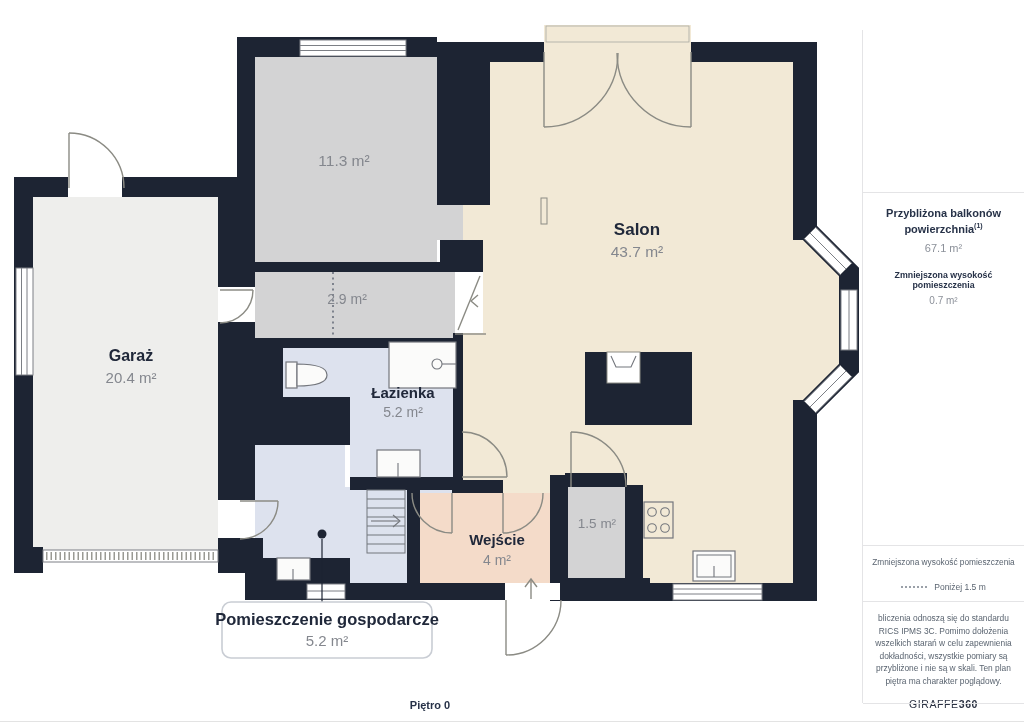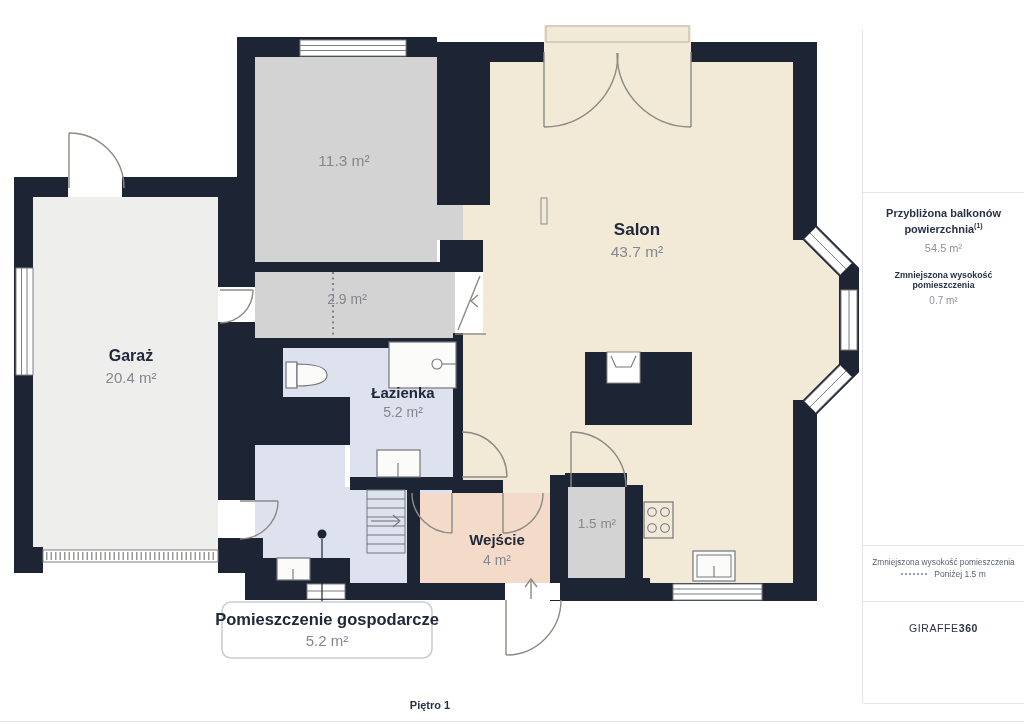--- a/index.html
+++ b/index.html
@@ -30,21 +30,21 @@
            border-left:1px solid #e4e4e6;color:#2a3346;}
   .sb-sec{position:absolute;left:0;right:0;border-top:1px solid #e4e4e6;box-sizing:border-box;text-align:center;}
   .sb-main{top:162px;padding-top:13px;}
   .sb-title{font-size:11px;font-weight:700;line-height:1.35;color:#273248;padding:0 8px;}
   .sb-title sup{font-size:7px;}
   .sb-value{font-size:11px;color:#8b9099;margin-top:6px;}
   .sb-title2{font-size:8.8px;font-weight:700;color:#273248;margin-top:16px;padding:0 4px;}
   .sb-value2{font-size:10px;color:#8b9099;margin-top:5px;}
   .sb-foot{top:473px;font-size:8.3px;color:#5a6470;padding:14px 6px;}
   .sb-legend{top:515px;padding-top:11px;font-size:8.3px;color:#5a6470;}
-  .sb-legend-row{display:flex;align-items:center;justify-content:center;gap:7px;margin-top:2px;font-size:8.5px;color:#5a6470;}
+  .sb-legend-row{display:flex;align-items:center;justify-content:center;gap:7px;margin-top:15px;font-size:8.5px;color:#5a6470;}
   .dotted{width:26px;border-top:2px dotted #9aa0a8;height:0;}
   .sb-disc{top:571px;padding:10px 7px 0;font-size:8.4px;line-height:1.5;color:#5a6470;}
   .brand{margin-top:9px;font-size:10.5px;letter-spacing:.6px;color:#2a3142;}
   .brand b{font-weight:700;text-align:center;}
   .sb-end{position:absolute;top:673px;left:0;right:0;border-top:1px solid #e4e4e6;}
 
   .floor-label{position:absolute;left:330px;top:699px;width:200px;text-align:center;
                font-size:11px;font-weight:700;color:#273248;}
   .page-bottom{position:absolute;left:0;right:0;top:721px;border-top:1px solid #e3e3e3;}
 </style>
@@ -263,39 +263,40 @@
   <text class="rarea" x="597" y="528" font-size="13.5" text-anchor="middle">1.5 m²</text>
   <text class="rname" x="327" y="625" font-size="16.5" text-anchor="middle">Pomieszczenie gospodarcze</text>
   <text class="rarea" x="327" y="646" font-size="15" text-anchor="middle">5.2 m²</text>
 </svg>
 
 <div class="sidebar">
   <div class="sb-sec sb-main">
     <div class="sb-title">
       <span>Przybliżona balkonów powierzchnia</span><sup>(1)</sup>
     </div>
-    <div class="sb-value">54.5 m²</div>
+    <div class="sb-value">67.1 m²</div>
     <div class="sb-title2">Zmniejszona wysokość pomieszczenia</div>
     <div class="sb-value2">0.7 m²</div>
   </div>
 
 
   <div class="sb-sec sb-legend">
     <div>Zmniejszona wysokość pomieszczenia</div>
     <div class="sb-legend-row">
       <span class="dotted"></span>
       <span>Poniżej 1.5 m</span>
     </div>
   </div>
 
   <div class="sb-sec sb-disc">
+    <div>bliczenia odnoszą się do standardu RICS IPMS 3C. Pomimo dołożenia wszelkich starań w celu zapewnienia dokładności, wszystkie pomiary są przybliżone i nie są w skali. Ten plan piętra ma charakter poglądowy.</div>
     <div class="brand">
       <span>GIRAFFE</span><b>360</b>
     </div>
   </div>
 
   <div class="sb-end"></div>
 </div>
 
-<div class="floor-label">Piętro 1</div>
+<div class="floor-label">Piętro 0</div>
 <div class="page-bottom"></div>
 
 </div>
 
 </body></html>

